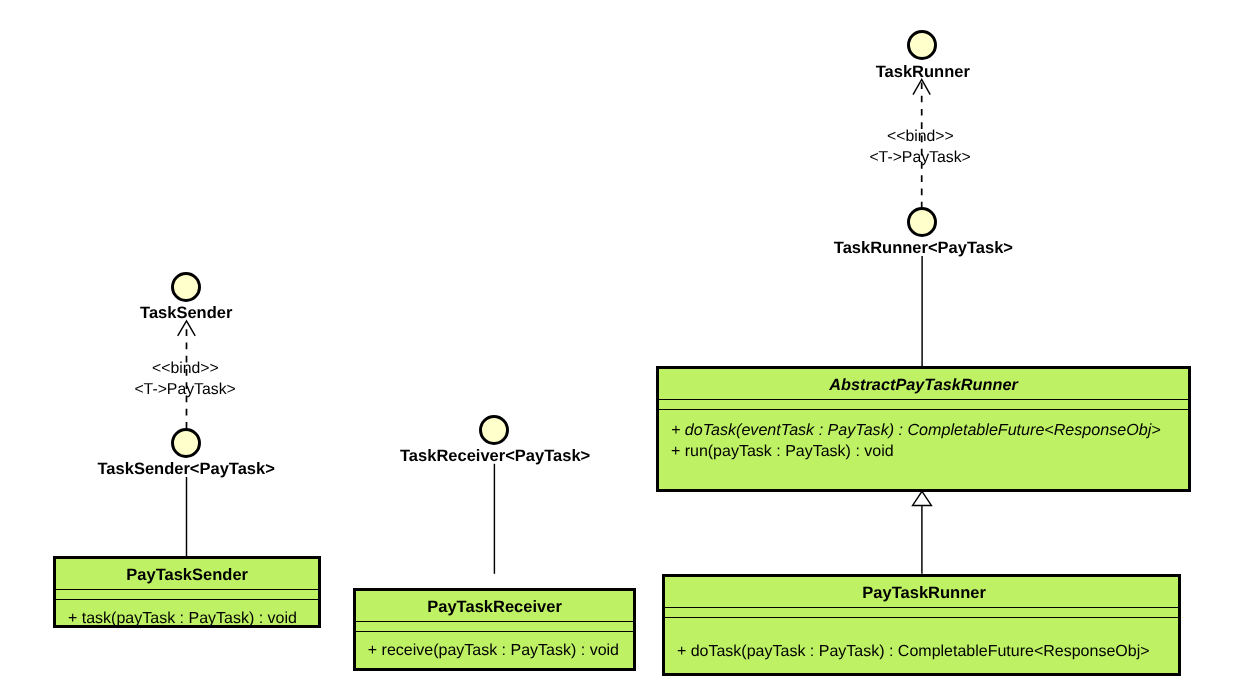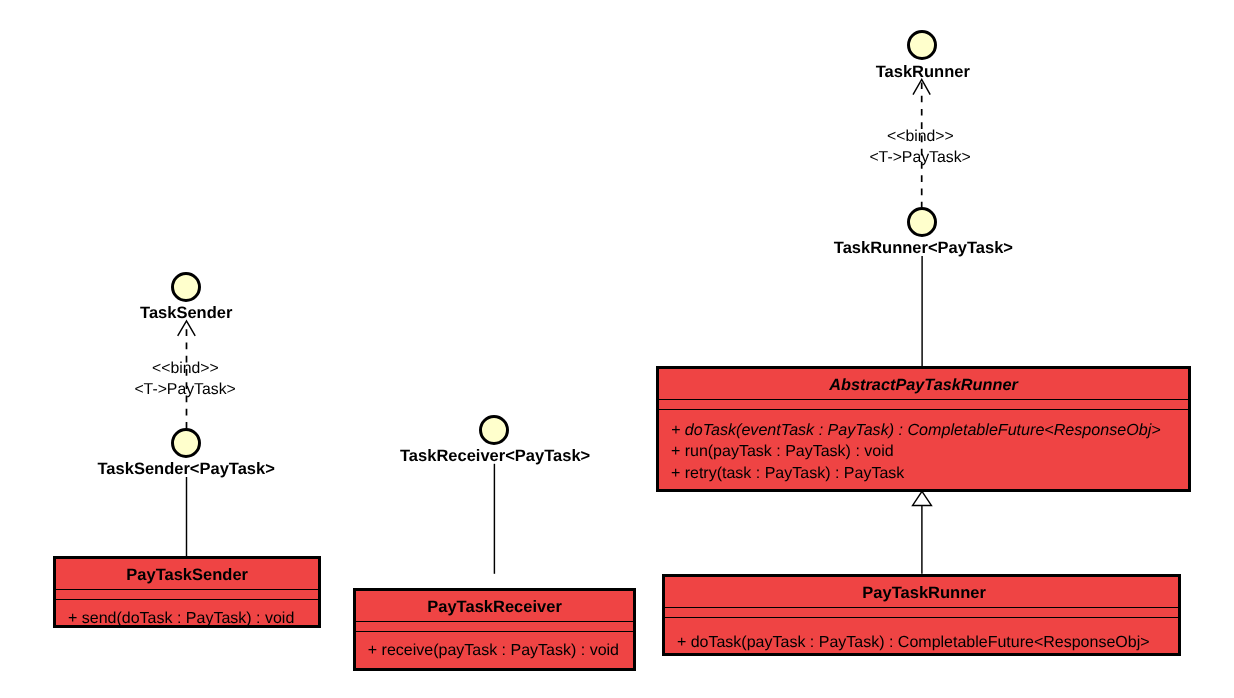--- a/index.html
+++ b/index.html
@@ -9,21 +9,21 @@
        -webkit-font-smoothing:antialiased;text-rendering:geometricPrecision;}
   #stage{position:absolute;left:0;top:0;width:1234px;height:698px;}
   svg#edges{position:absolute;left:0;top:0;width:1234px;height:698px;}
 
   .iface{position:absolute;left:0;top:0;}
   .lollipop{position:absolute;width:30px;height:30px;border-radius:50%;
       background:#ffffcc;border:3px solid #000000;box-sizing:border-box;}
   .ifname{position:absolute;white-space:nowrap;font-weight:bold;font-size:16.5px;
       color:#000000;line-height:0;}
 
-  .cls{position:absolute;background:#ef4444;border:3px solid #000000;box-sizing:border-box;}
+  .cls{position:absolute;background:#bef264;border:3px solid #000000;box-sizing:border-box;}
   .cls-title{position:relative;display:flex;align-items:center;justify-content:center;
       font-weight:bold;font-size:16.5px;color:#000000;white-space:nowrap;padding-top:2.7px;box-sizing:border-box;}
   .cls-title.abstract{font-style:italic;font-size:16.3px;}
   .cls-attrs{border-top:1.8px solid #000000;box-sizing:border-box;}
   .cls-ops{border-top:1.8px solid #000000;box-sizing:border-box;}
   .op{font-size:16px;color:#000000;white-space:nowrap;padding-left:12.2px;}
   .op.abstract{font-style:italic;font-size:16.1px;}
 
   .stereo{position:absolute;white-space:nowrap;font-size:15.8px;color:#000000;line-height:0;}
 
@@ -101,41 +101,40 @@
     <div class="stereo" style="left:185.4px;top:369.1px;transform:translateX(-50%)">&lt;&lt;bind&gt;&gt;</div>
     <div class="stereo" style="left:185.1px;top:390.1px;transform:translateX(-50%)">&lt;T-&gt;PayTask&gt;</div>
   </div>
 
   <div class="cls" style="left:655.7px;top:365.7px;width:535.8px;height:126.2px">
     <div class="cls-title abstract" style="height:30px">AbstractPayTaskRunner</div>
     <div class="cls-attrs" style="height:10.3px"></div>
     <div class="cls-ops" style="padding-top:9px">
       <div class="op abstract" style="height:22.2px;line-height:22.2px">+ doTask(eventTask : PayTask) : CompletableFuture&lt;ResponseObj&gt;</div>
       <div class="op" style="height:22.2px;line-height:22.2px">+ run(payTask : PayTask) : void</div>
-      <div class="op" style="height:22.2px;line-height:22.2px">+ retry(task : PayTask) : PayTask</div>
     </div>
   </div>
 
   <div class="cls" style="left:52.8px;top:556px;width:268.7px;height:72px">
     <div class="cls-title" style="height:30px">PayTaskSender</div>
     <div class="cls-attrs" style="height:10.3px"></div>
     <div class="cls-ops" style="padding-top:7.8px">
-      <div class="op" style="height:22.2px;line-height:22.2px">+ send(doTask : PayTask) : void</div>
+      <div class="op" style="height:22.2px;line-height:22.2px">+ task(payTask : PayTask) : void</div>
     </div>
   </div>
 
   <div class="cls" style="left:352.6px;top:588px;width:283.9px;height:83px">
     <div class="cls-title" style="height:30px">PayTaskReceiver</div>
     <div class="cls-attrs" style="height:10.3px"></div>
     <div class="cls-ops" style="padding-top:7.8px">
       <div class="op" style="height:22.2px;line-height:22.2px">+ receive(payTask : PayTask) : void</div>
     </div>
   </div>
 
-  <div class="cls" style="left:661.7px;top:573.8px;width:519.8px;height:82px">
+  <div class="cls" style="left:661.7px;top:573.8px;width:519.8px;height:102px">
     <div class="cls-title" style="height:30px;padding-left:5px">PayTaskRunner</div>
     <div class="cls-attrs" style="height:10.3px"></div>
-    <div class="cls-ops" style="padding-top:14px">
+    <div class="cls-ops" style="padding-top:23px">
       <div class="op" style="height:22.2px;line-height:22.2px">+ doTask(payTask : PayTask) : CompletableFuture&lt;ResponseObj&gt;</div>
     </div>
   </div>
 
 </div>
 
 </body></html>

